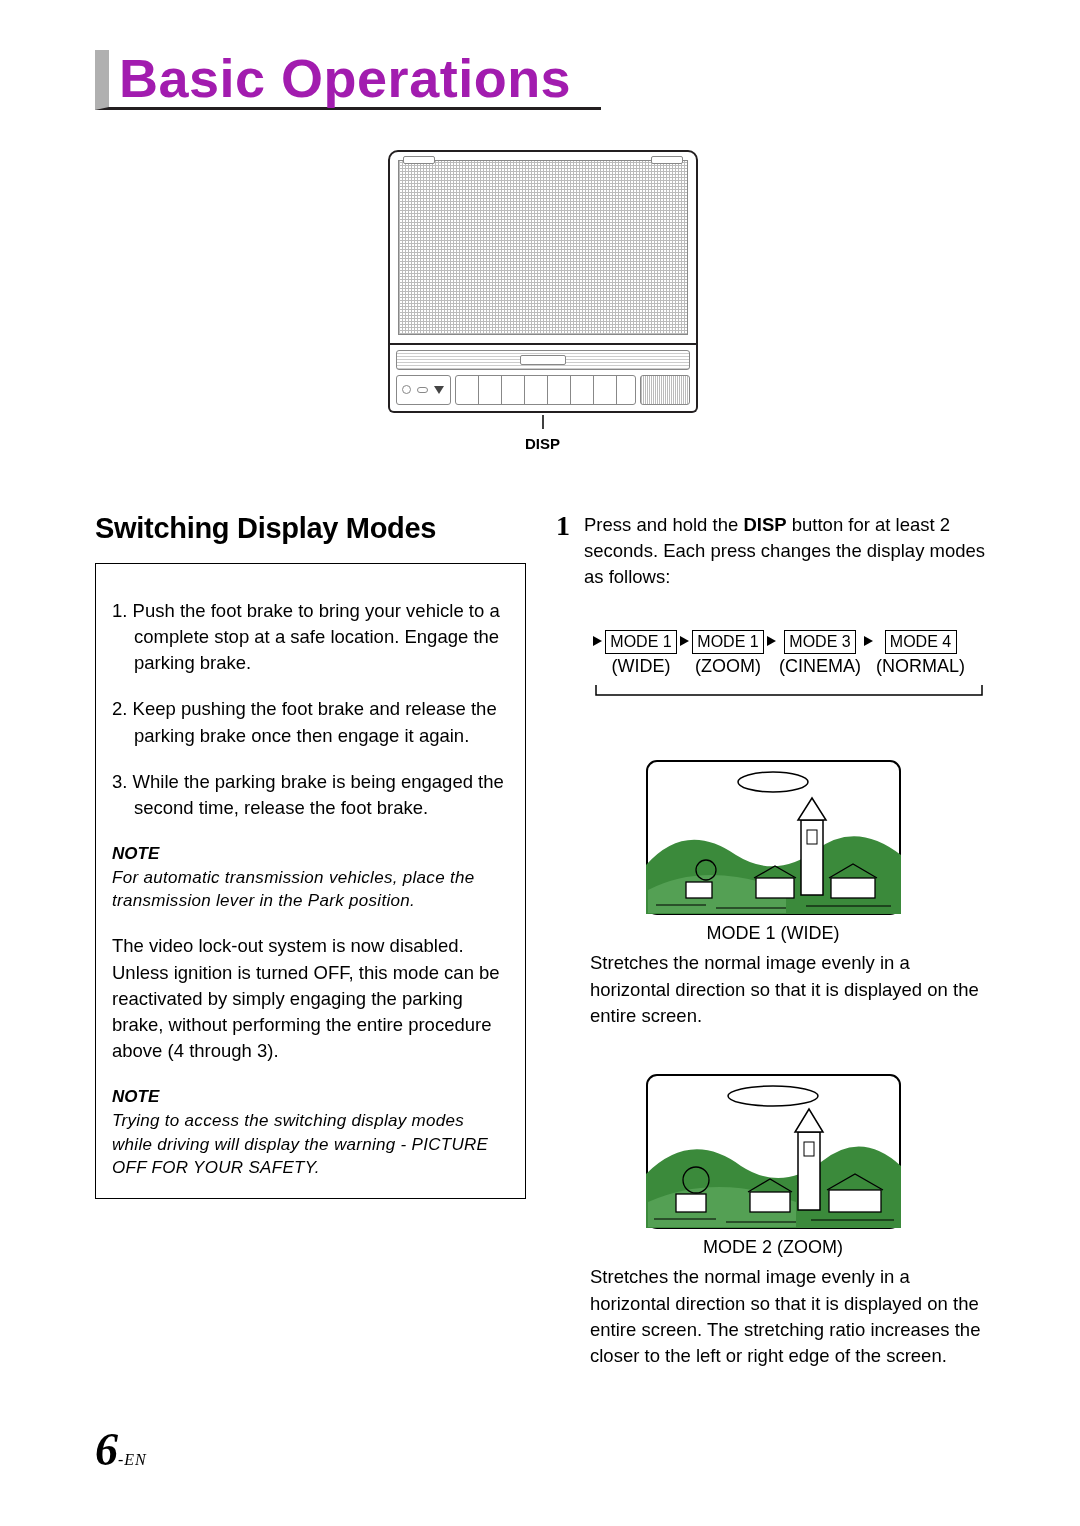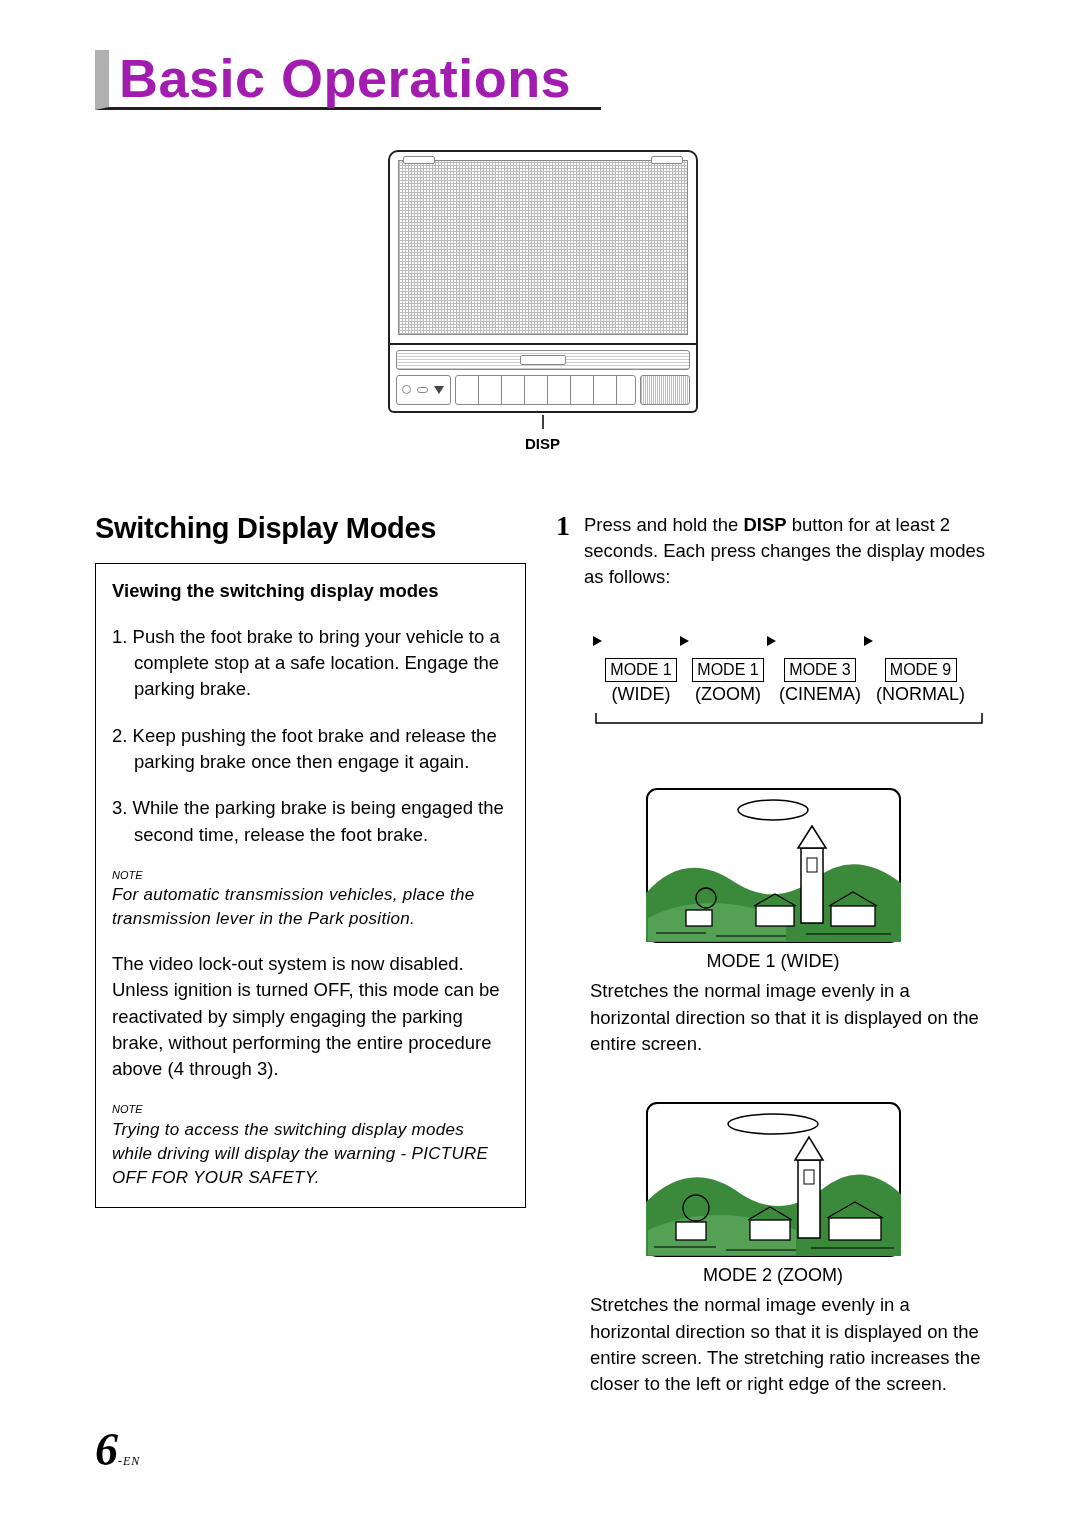--- a/index.html
+++ b/index.html
@@ -147,21 +147,21 @@
 
   .boxed {
     border: 1px solid #000;
     padding: 14px 16px 18px 16px;
     font-size: 18.5px;
     line-height: 1.42;
   }
   .boxed .sub { font-weight: 700; margin-bottom: 2px; }
   .boxed ol { list-style: none; margin-top: 20px; }
   .boxed ol li { margin-bottom: 20px; padding-left: 22px; text-indent: -22px; }
-  .note-l { font-weight: 400; font-style: italic; font-size: 11px; }
+  .note-l { font-weight: 700; font-style: italic; font-size: 17px; }
   .note-t { font-style: italic; font-size: 17px; line-height: 1.4; letter-spacing: 0.3px; }
   .boxed .gap { margin-top: 20px; }
 
   
   .step {
     display: flex;
     gap: 14px;
     font-size: 18.5px;
     line-height: 1.42;
   }
@@ -169,21 +169,21 @@
     font-family: Georgia, "Times New Roman", serif;
     font-weight: 700;
     font-size: 28px;
     line-height: 1;
     flex: 0 0 auto;
   }
   .step-body b { font-weight: 700; }
 
   .mode-cycle-wrap { margin: 40px 0 10px 34px; }
   .mode-cycle { display:flex; align-items:flex-start; gap:0; }
-  .mbox { border:1.5px solid #000; padding:2px 4px; font-size:16px; text-align:center; min-width:72px;margin-top:28px; }
+  .mbox { border:1.5px solid #000; padding:2px 4px; font-size:16px; text-align:center; min-width:72px; }
   .mlab { font-size:18px; text-align:center; margin-top:2px; }
   .marr { display:flex; align-items:center; padding: 6px 3px 0 3px; }
   .arrow-r {
     width:0;height:0;border-top:5px solid transparent;border-bottom:5px solid transparent;
     border-left:9px solid #000;
   }
   .mcol{ display:flex; flex-direction:column; align-items:center; }
   .cycle-return{ margin: -2px 0 0 34px; }
   .cycle-return svg{ display:block; }
 
@@ -198,21 +198,21 @@
 
   
   .pageno {
     position: absolute;
     left: 95px;
     bottom: 50px;
     font-family: Georgia, "Times New Roman", serif;
     font-style: italic;
   }
   .pageno .big { font-size: 46px; font-weight:700; font-style: italic; }
-  .pageno .suf { font-size: 12px; font-style: italic; letter-spacing:1px; }
+  .pageno .suf { font-size: 16px; font-style: italic; letter-spacing:1px; }
 </style>
 </head>
 <body>
 
 
 
 
 <div class="title">Basic Operations</div>
 
 
@@ -241,21 +241,20 @@
   </div>
   <div class="disp-label">DISP</div>
 </div>
 
 
 <div class="cols">
 
   <div class="col-left">
     <div class="section-head">Switching Display Modes</div>
     <div class="boxed">
-      <div class="sub">Viewing the switching display modes</div>
       <ol>
         <li>1. Push the foot brake to bring your vehicle to a complete stop at a safe location. Engage the parking brake.</li>
         <li>2. Keep pushing the foot brake and release the parking brake once then engage it again.</li>
         <li>3. While the parking brake is being engaged the second time, release the foot brake.</li>
       </ol>
       <div class="note-l">NOTE</div>
       <div class="note-t">For automatic transmission vehicles, place the transmission lever in the Park position.</div>
       <div class="gap">The video lock-out system is now disabled. Unless ignition is turned OFF, this mode can be reactivated by simply engaging the parking brake, without performing the entire procedure above (4 through 3).</div>
       <div class="gap note-l">NOTE</div>
       <div class="note-t">Trying to access the switching display modes while driving will display the warning - PICTURE OFF FOR YOUR SAFETY.</div>
@@ -290,21 +289,21 @@
             <span class="arrow-r"></span>
           </div>
         <div class="mcol">
           <div class="mbox">MODE 3</div>
           <div class="mlab">(CINEMA)</div>
         </div>
         <div class="marr">
             <span class="arrow-r"></span>
           </div>
         <div class="mcol">
-          <div class="mbox">MODE 9</div>
+          <div class="mbox">MODE 4</div>
           <div class="mlab">(NORMAL)</div>
         </div>
       </div>
     </div>
     <div class="cycle-return">
       <svg width="400" height="20">
         <path d="M 6 0 L 6 10 L 392 10 L 392 0" fill="none" stroke="#000" stroke-width="1.5"></path>
       </svg>
     </div>
 

